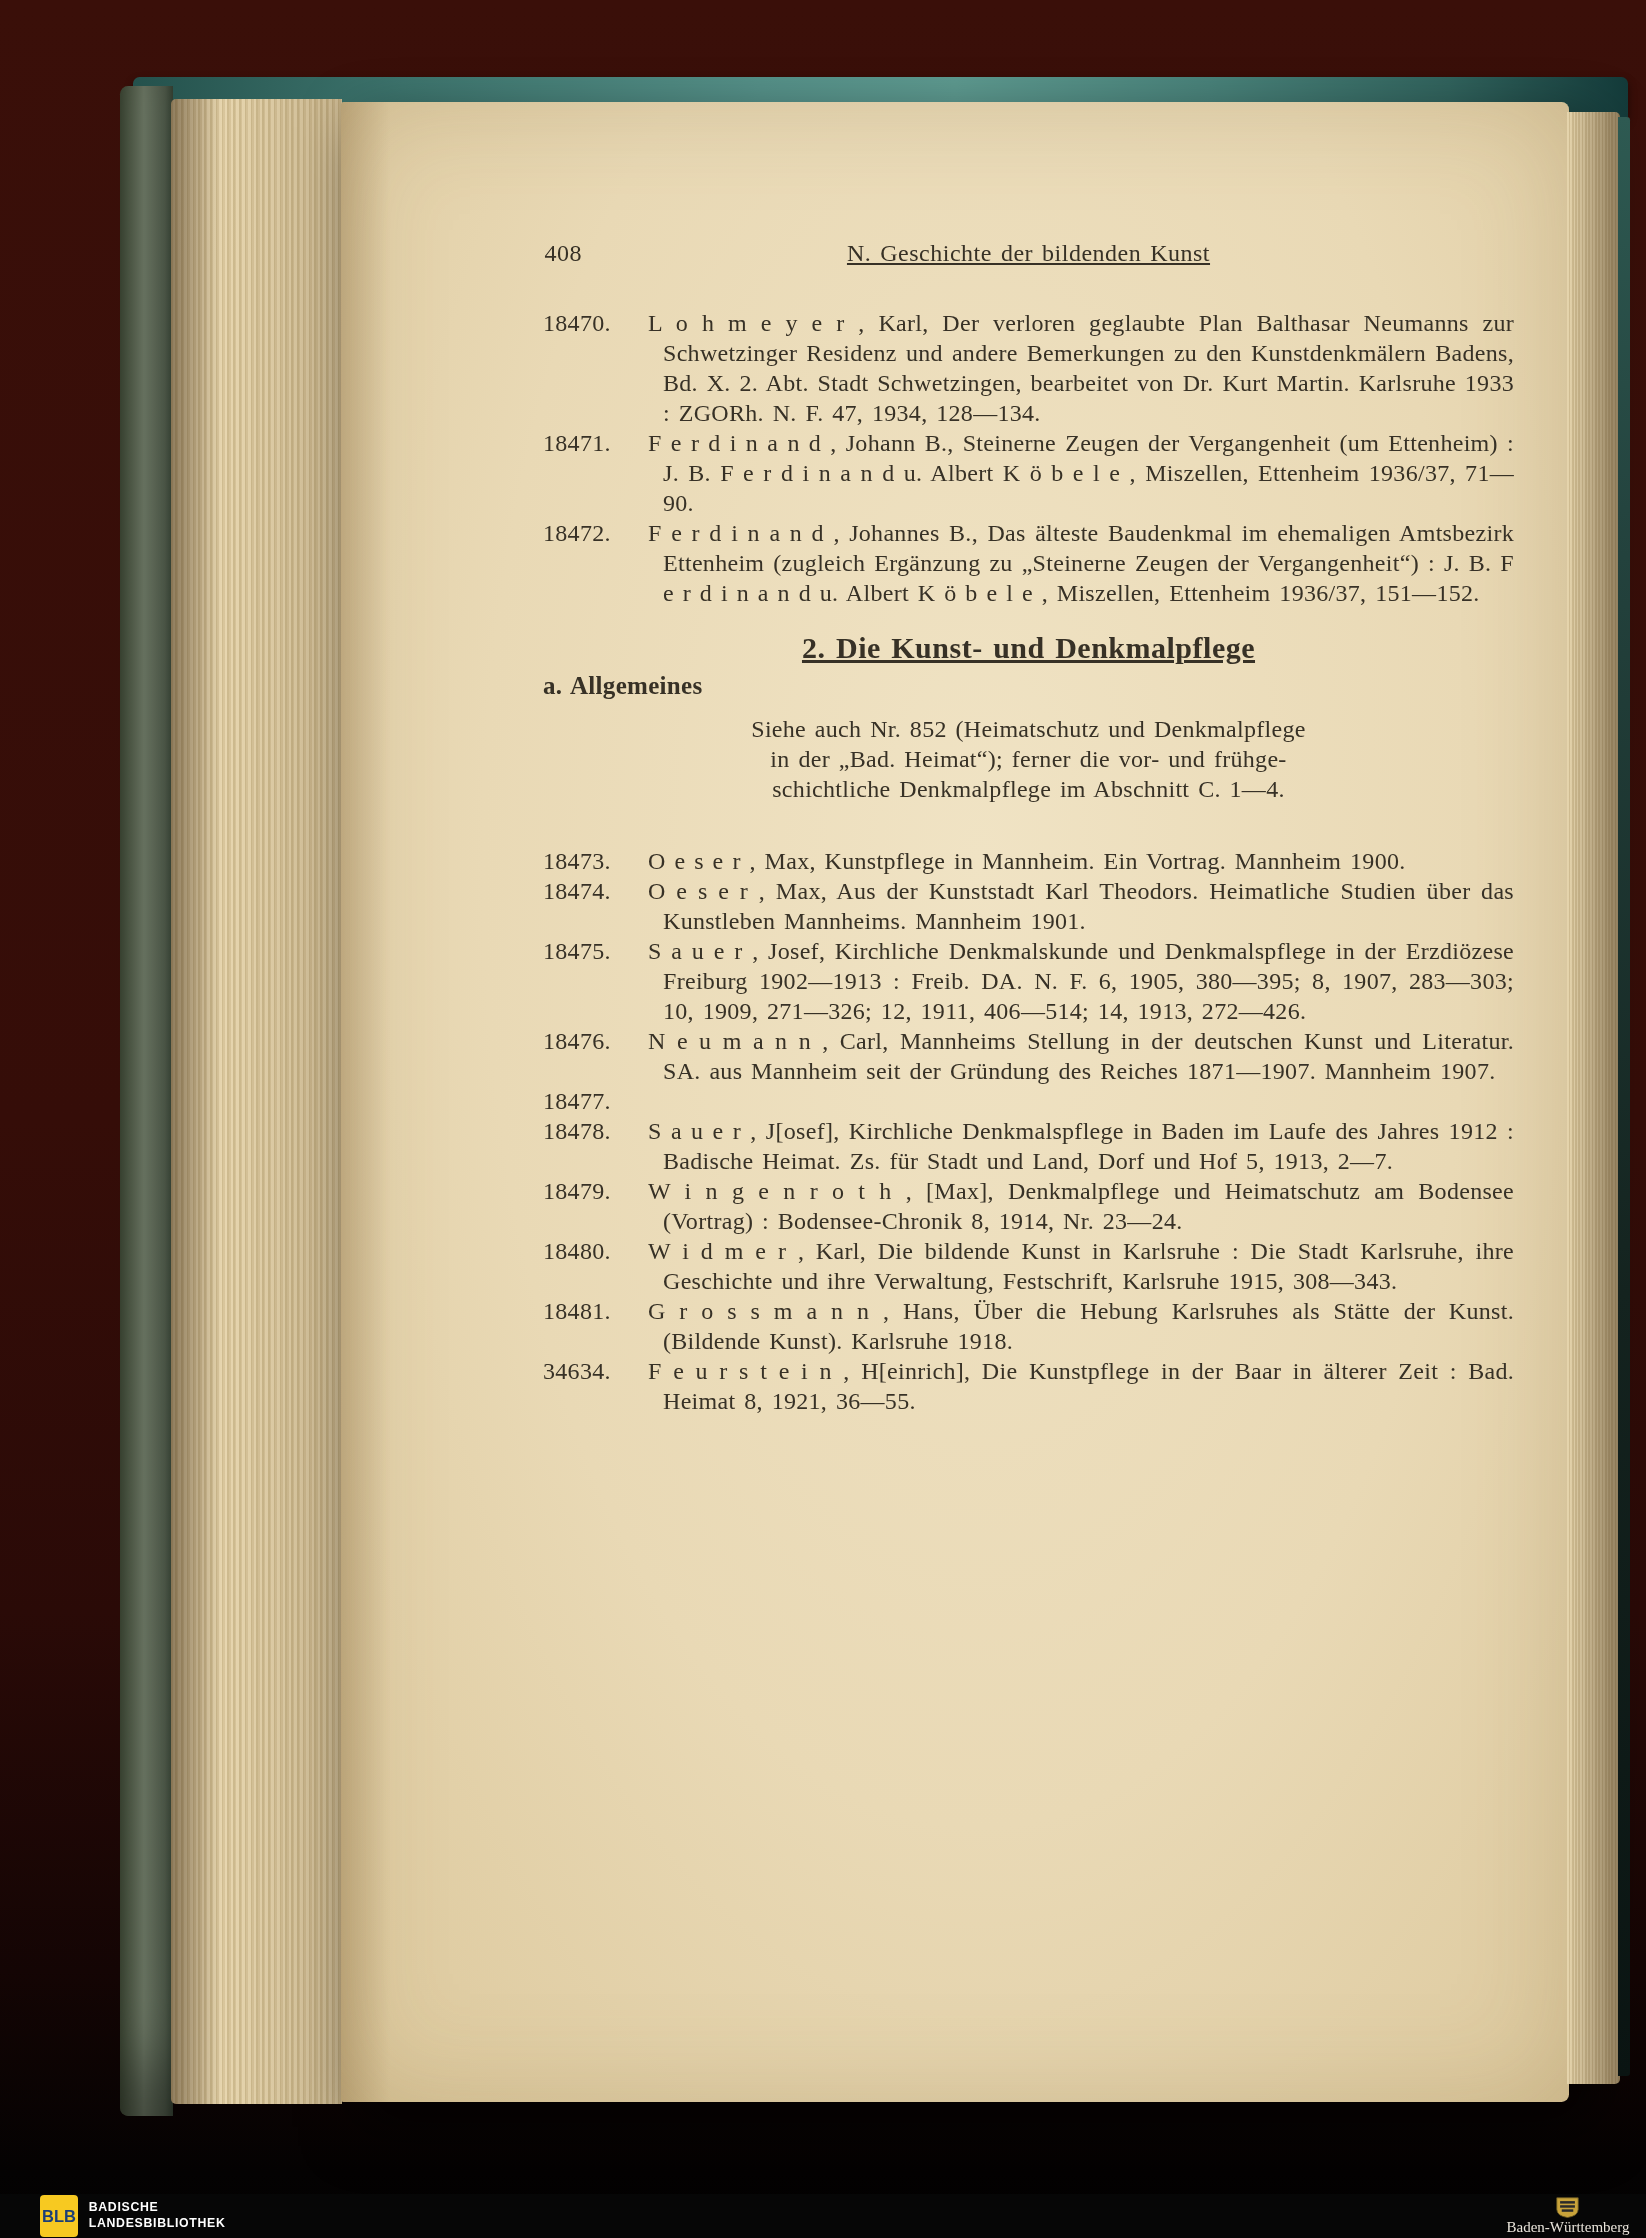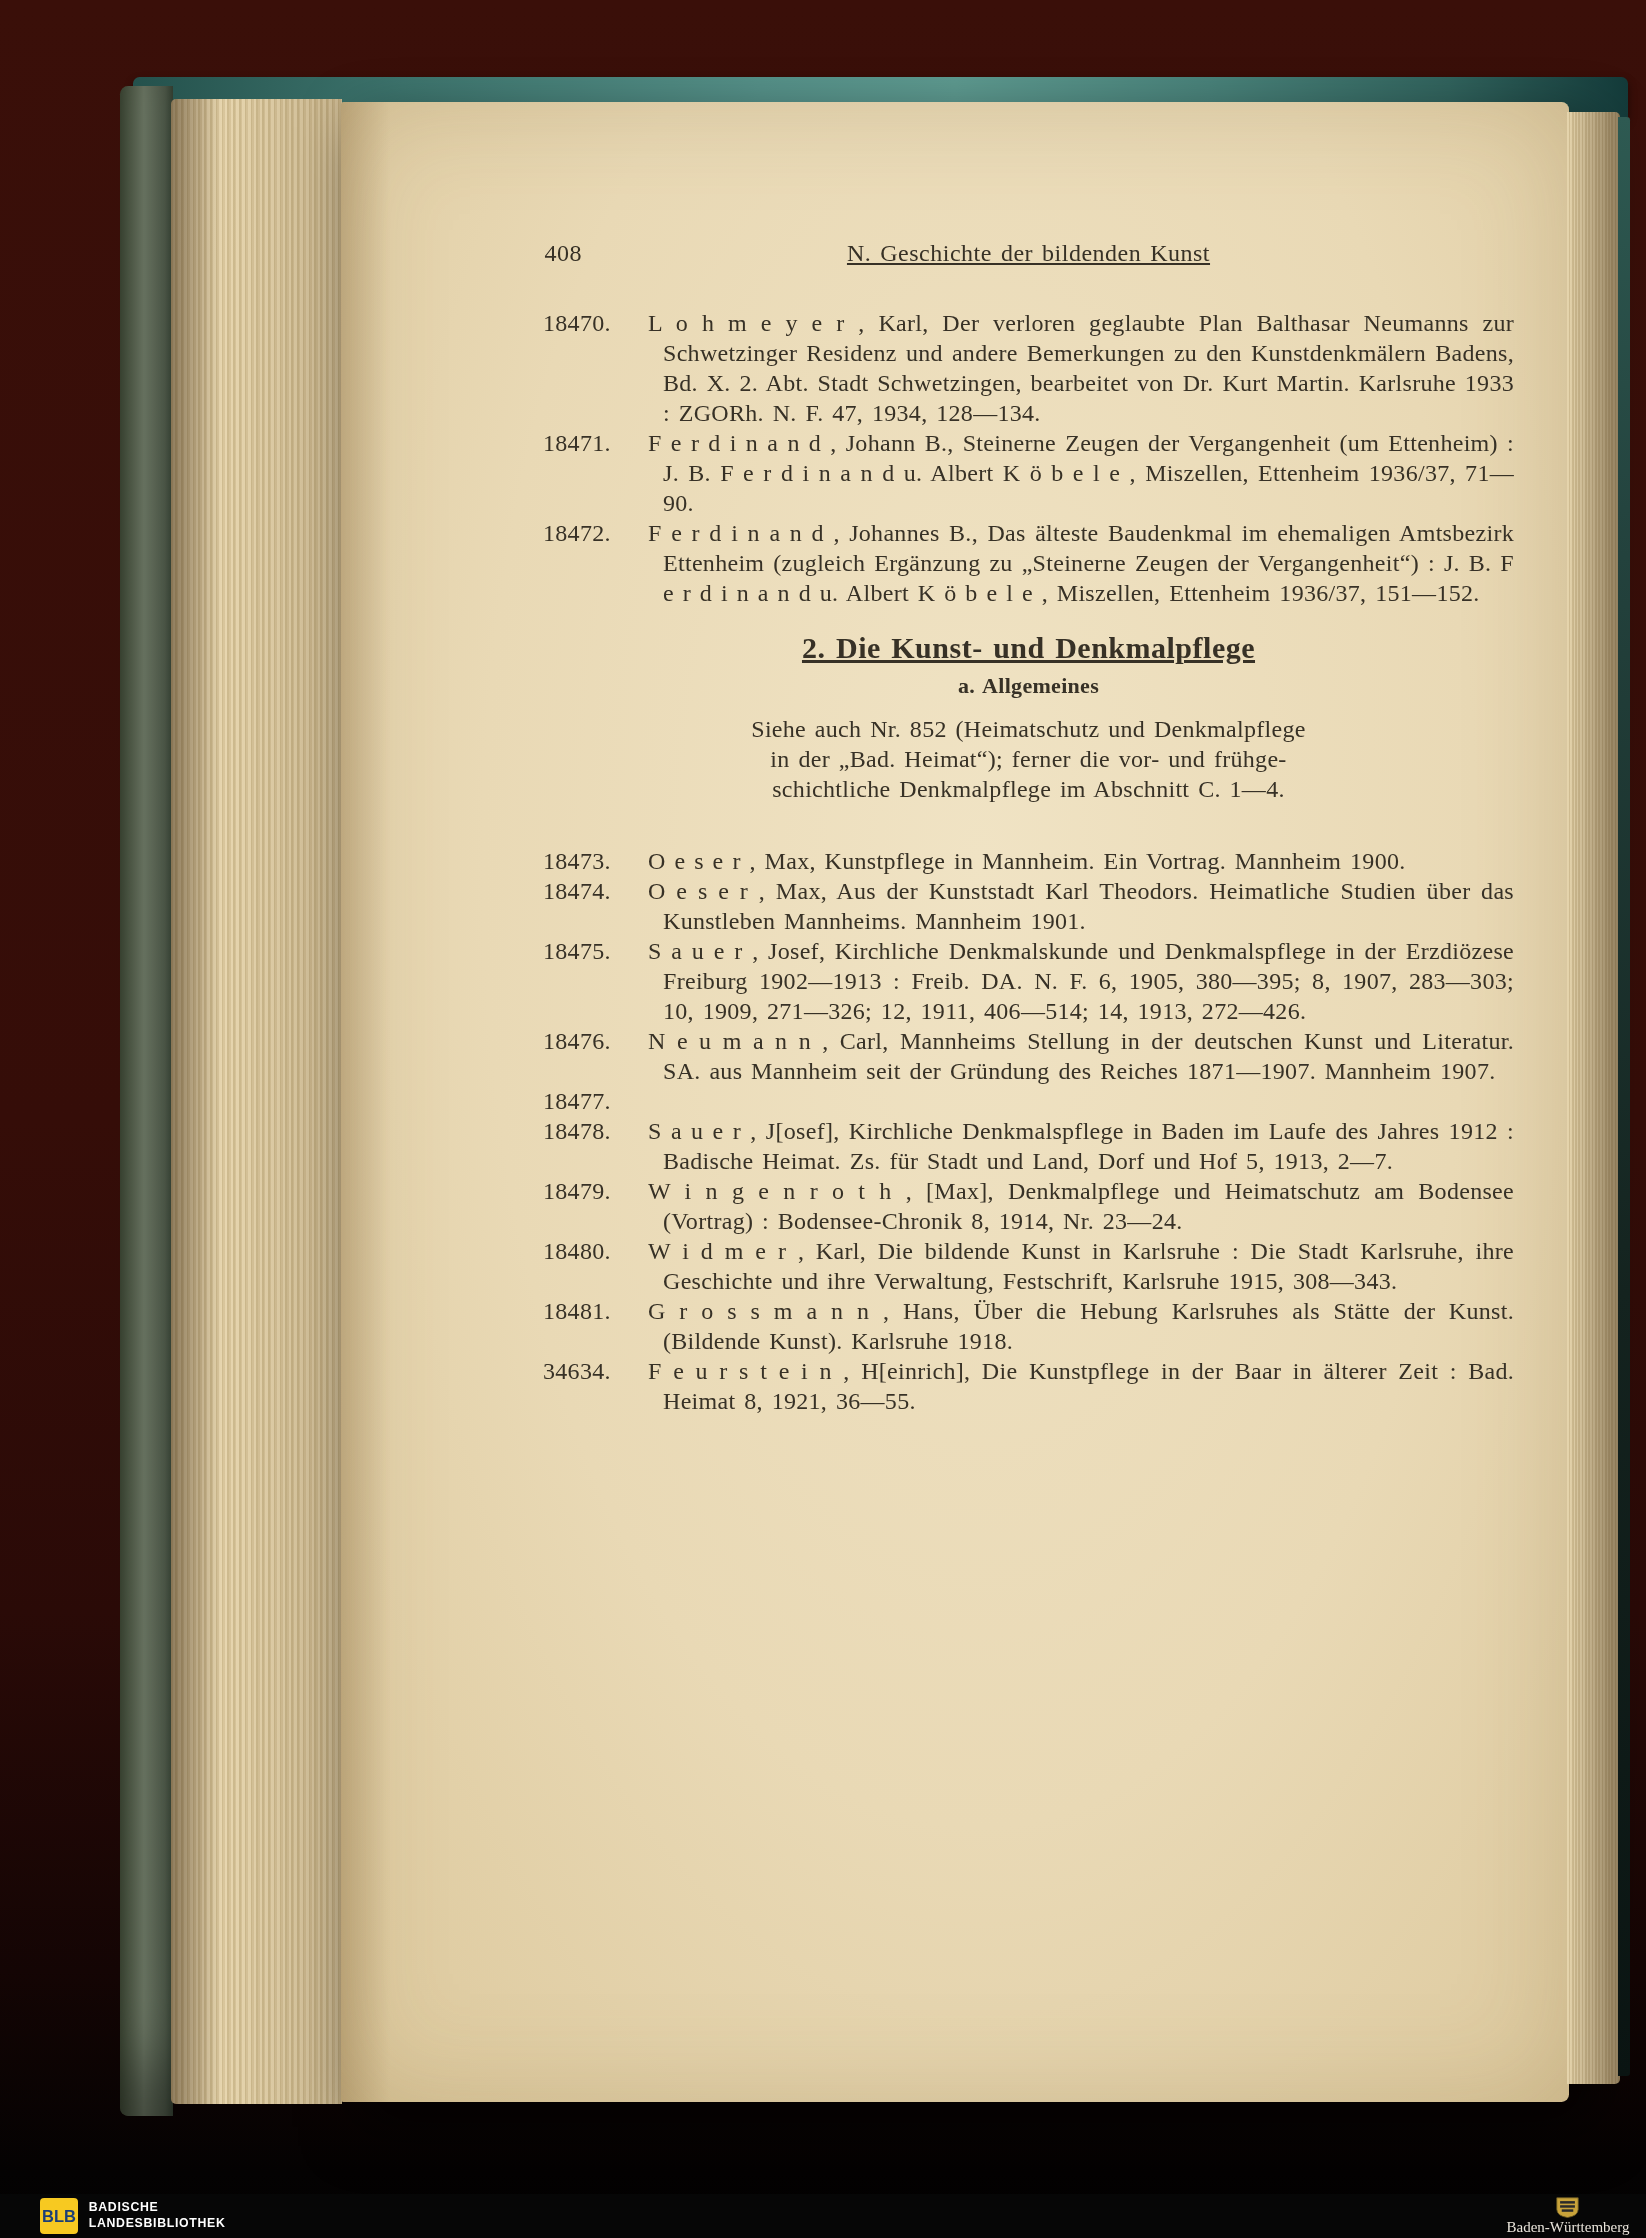--- a/index.html
+++ b/index.html
@@ -74,35 +74,35 @@
     padding-left: 15px; text-indent: -15px;
     hyphens: auto;
   }
   .section-title {
     margin: 25px 0 8.2px 0;
     font-size: 30px; font-weight: bold;
     text-align: center; letter-spacing: 0.5px; text-decoration: underline;
   }
   .section-subtitle {
     margin: 0 0 13px 0;
-    font-size: 22px; font-weight: bold;
-    text-align: center;
+    font-size: 25px; font-weight: bold;
+    text-align: left;
   }
   .note { text-align: center; margin: 0 0 42px 0; }
   
   .footer-bar {
     position: absolute; left: 0; top: 2194px; width: 1646px; height: 44px;
     background: #060606;
   }
   .blb {
     position: absolute; left: 40px; top: 50%; transform: translateY(-50%);
     display: flex; align-items: center; gap: 10.7px;
   }
   .blb-badge {
-    width: 38px; height: 36px; border-radius: 4.1px;
+    width: 38px; height: 42px; border-radius: 4.1px;
     background: #f7c921; color: #1c3f77;
     font-family: "Liberation Sans", sans-serif; font-weight: bold; font-size: 16.5px;
     display: flex; align-items: center; justify-content: center;
   }
   .blb-text {
     color: #ffffff; font-family: "Liberation Sans", sans-serif;
     font-weight: bold; font-size: 12.3px; line-height: 15.6px; letter-spacing: 0.7px;
   }
   .bw {
     position: absolute; right: 16.5px; bottom: 2.5px;

